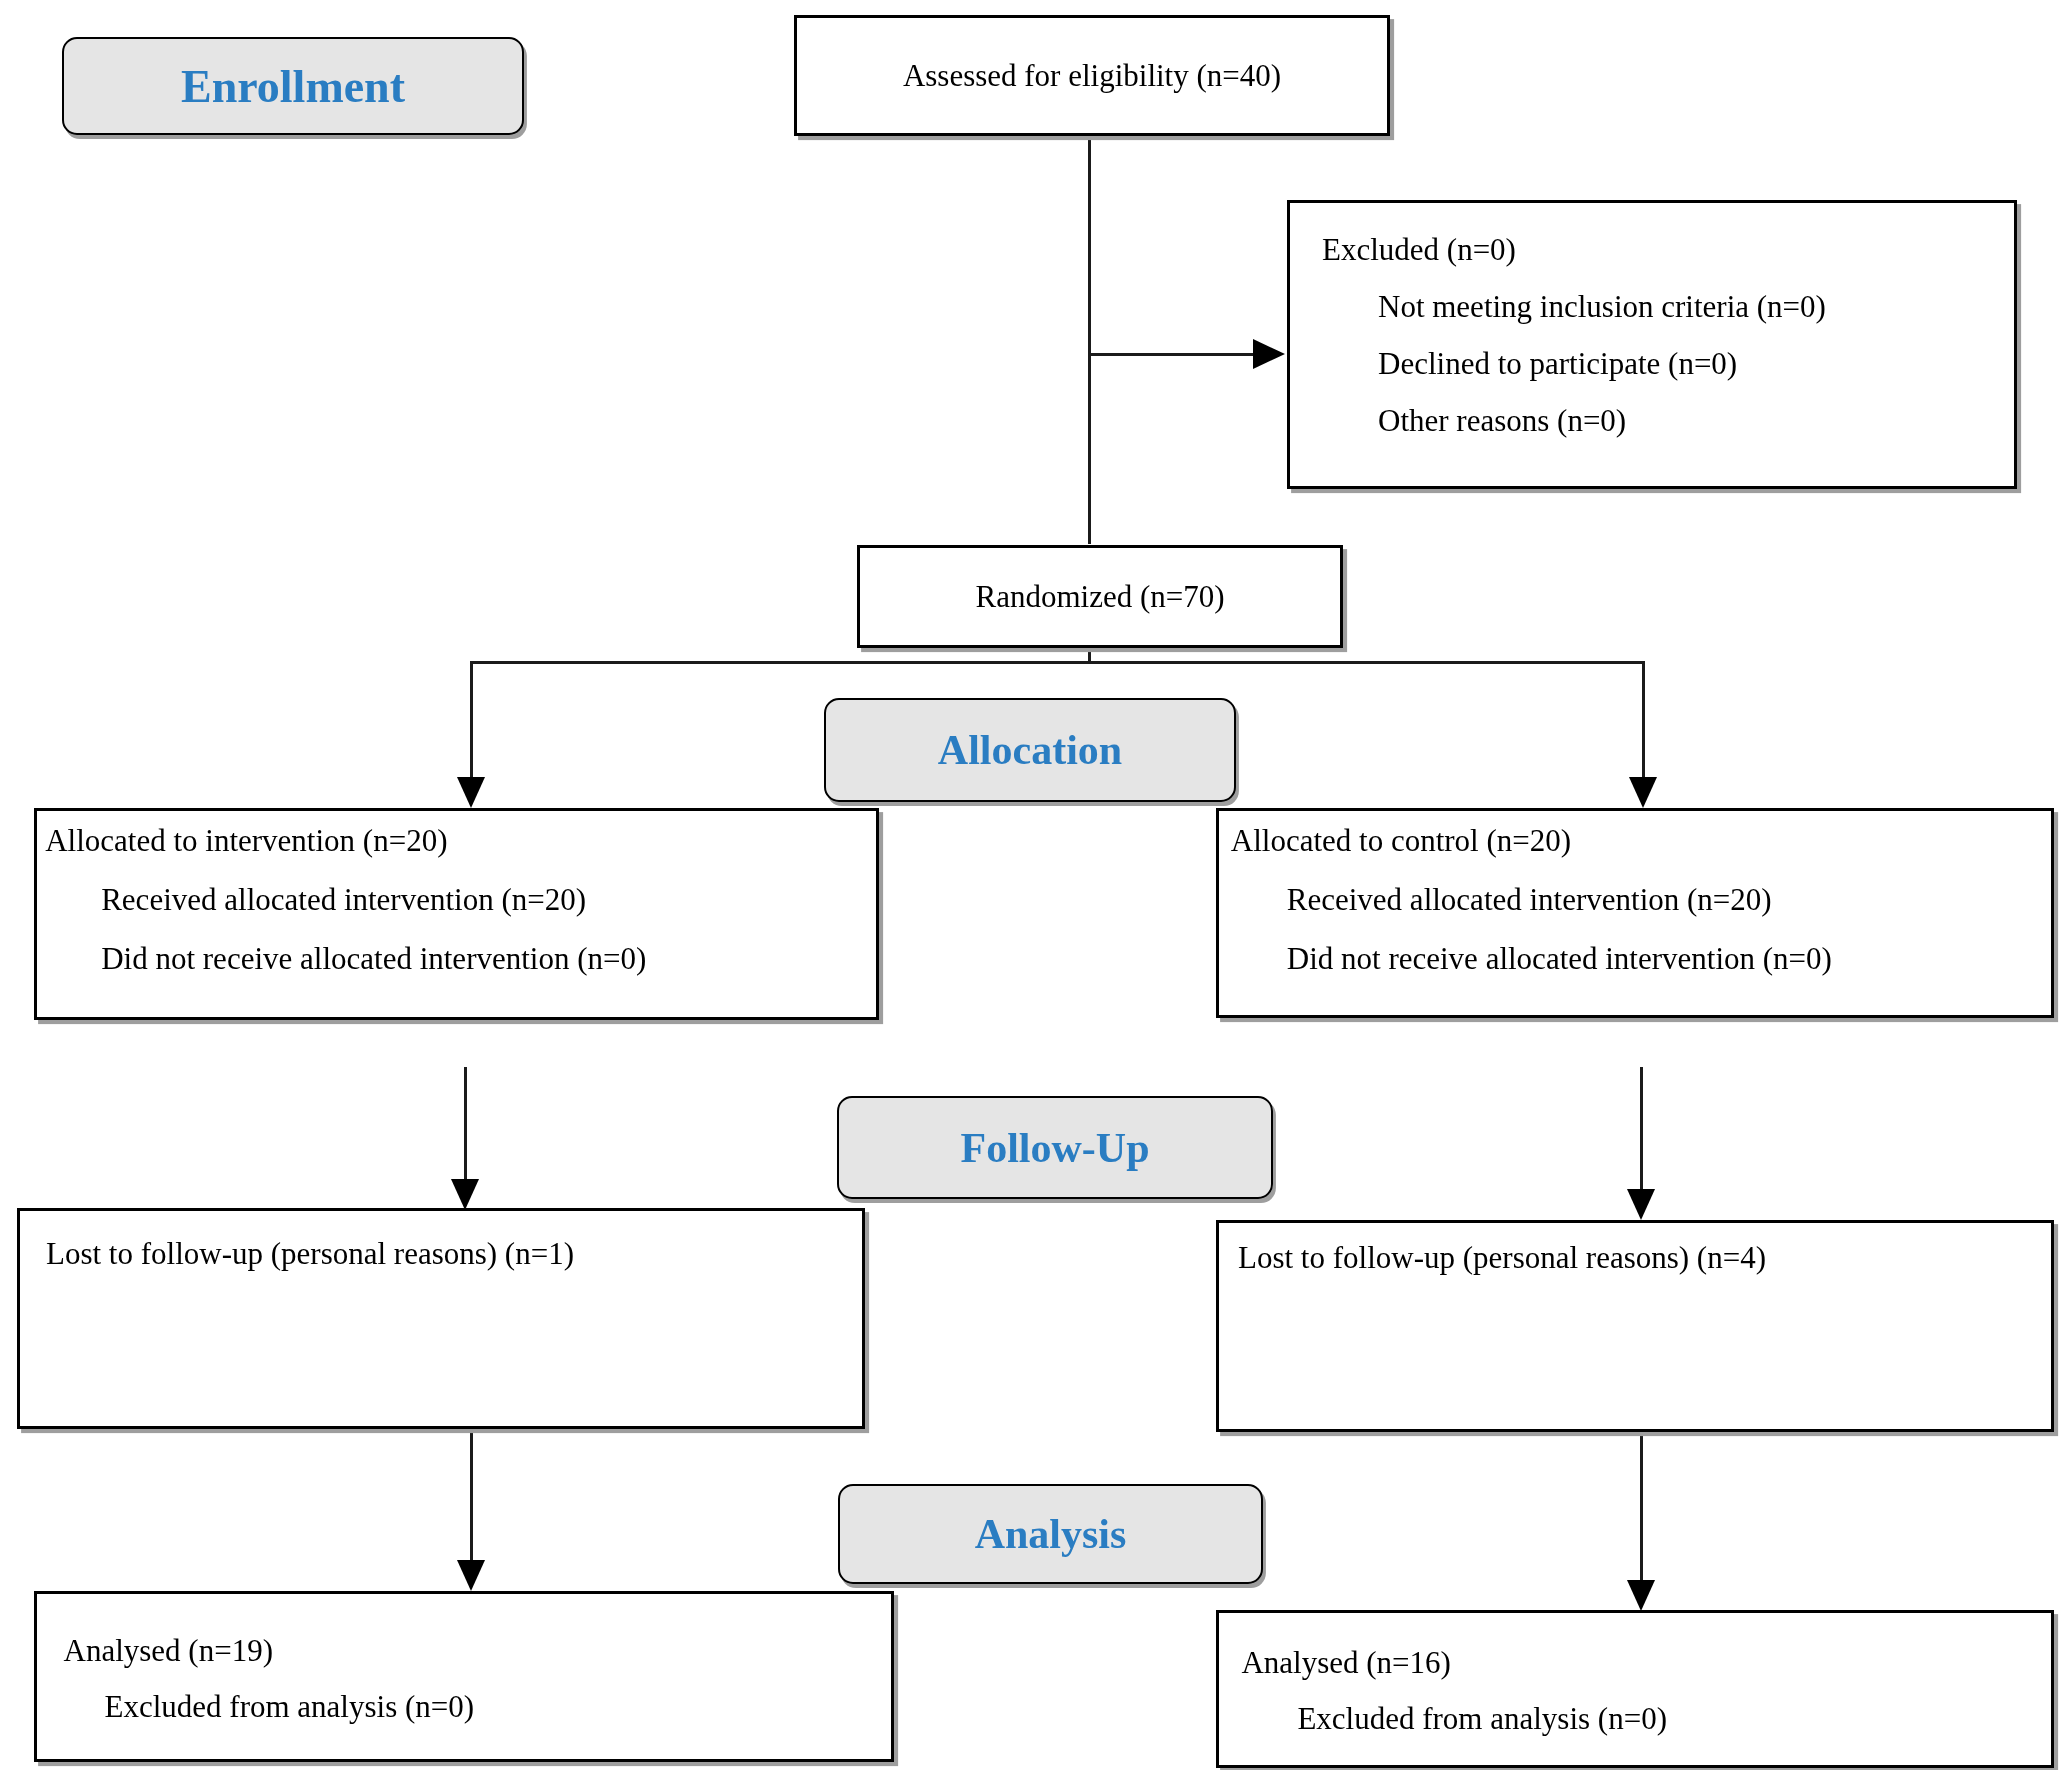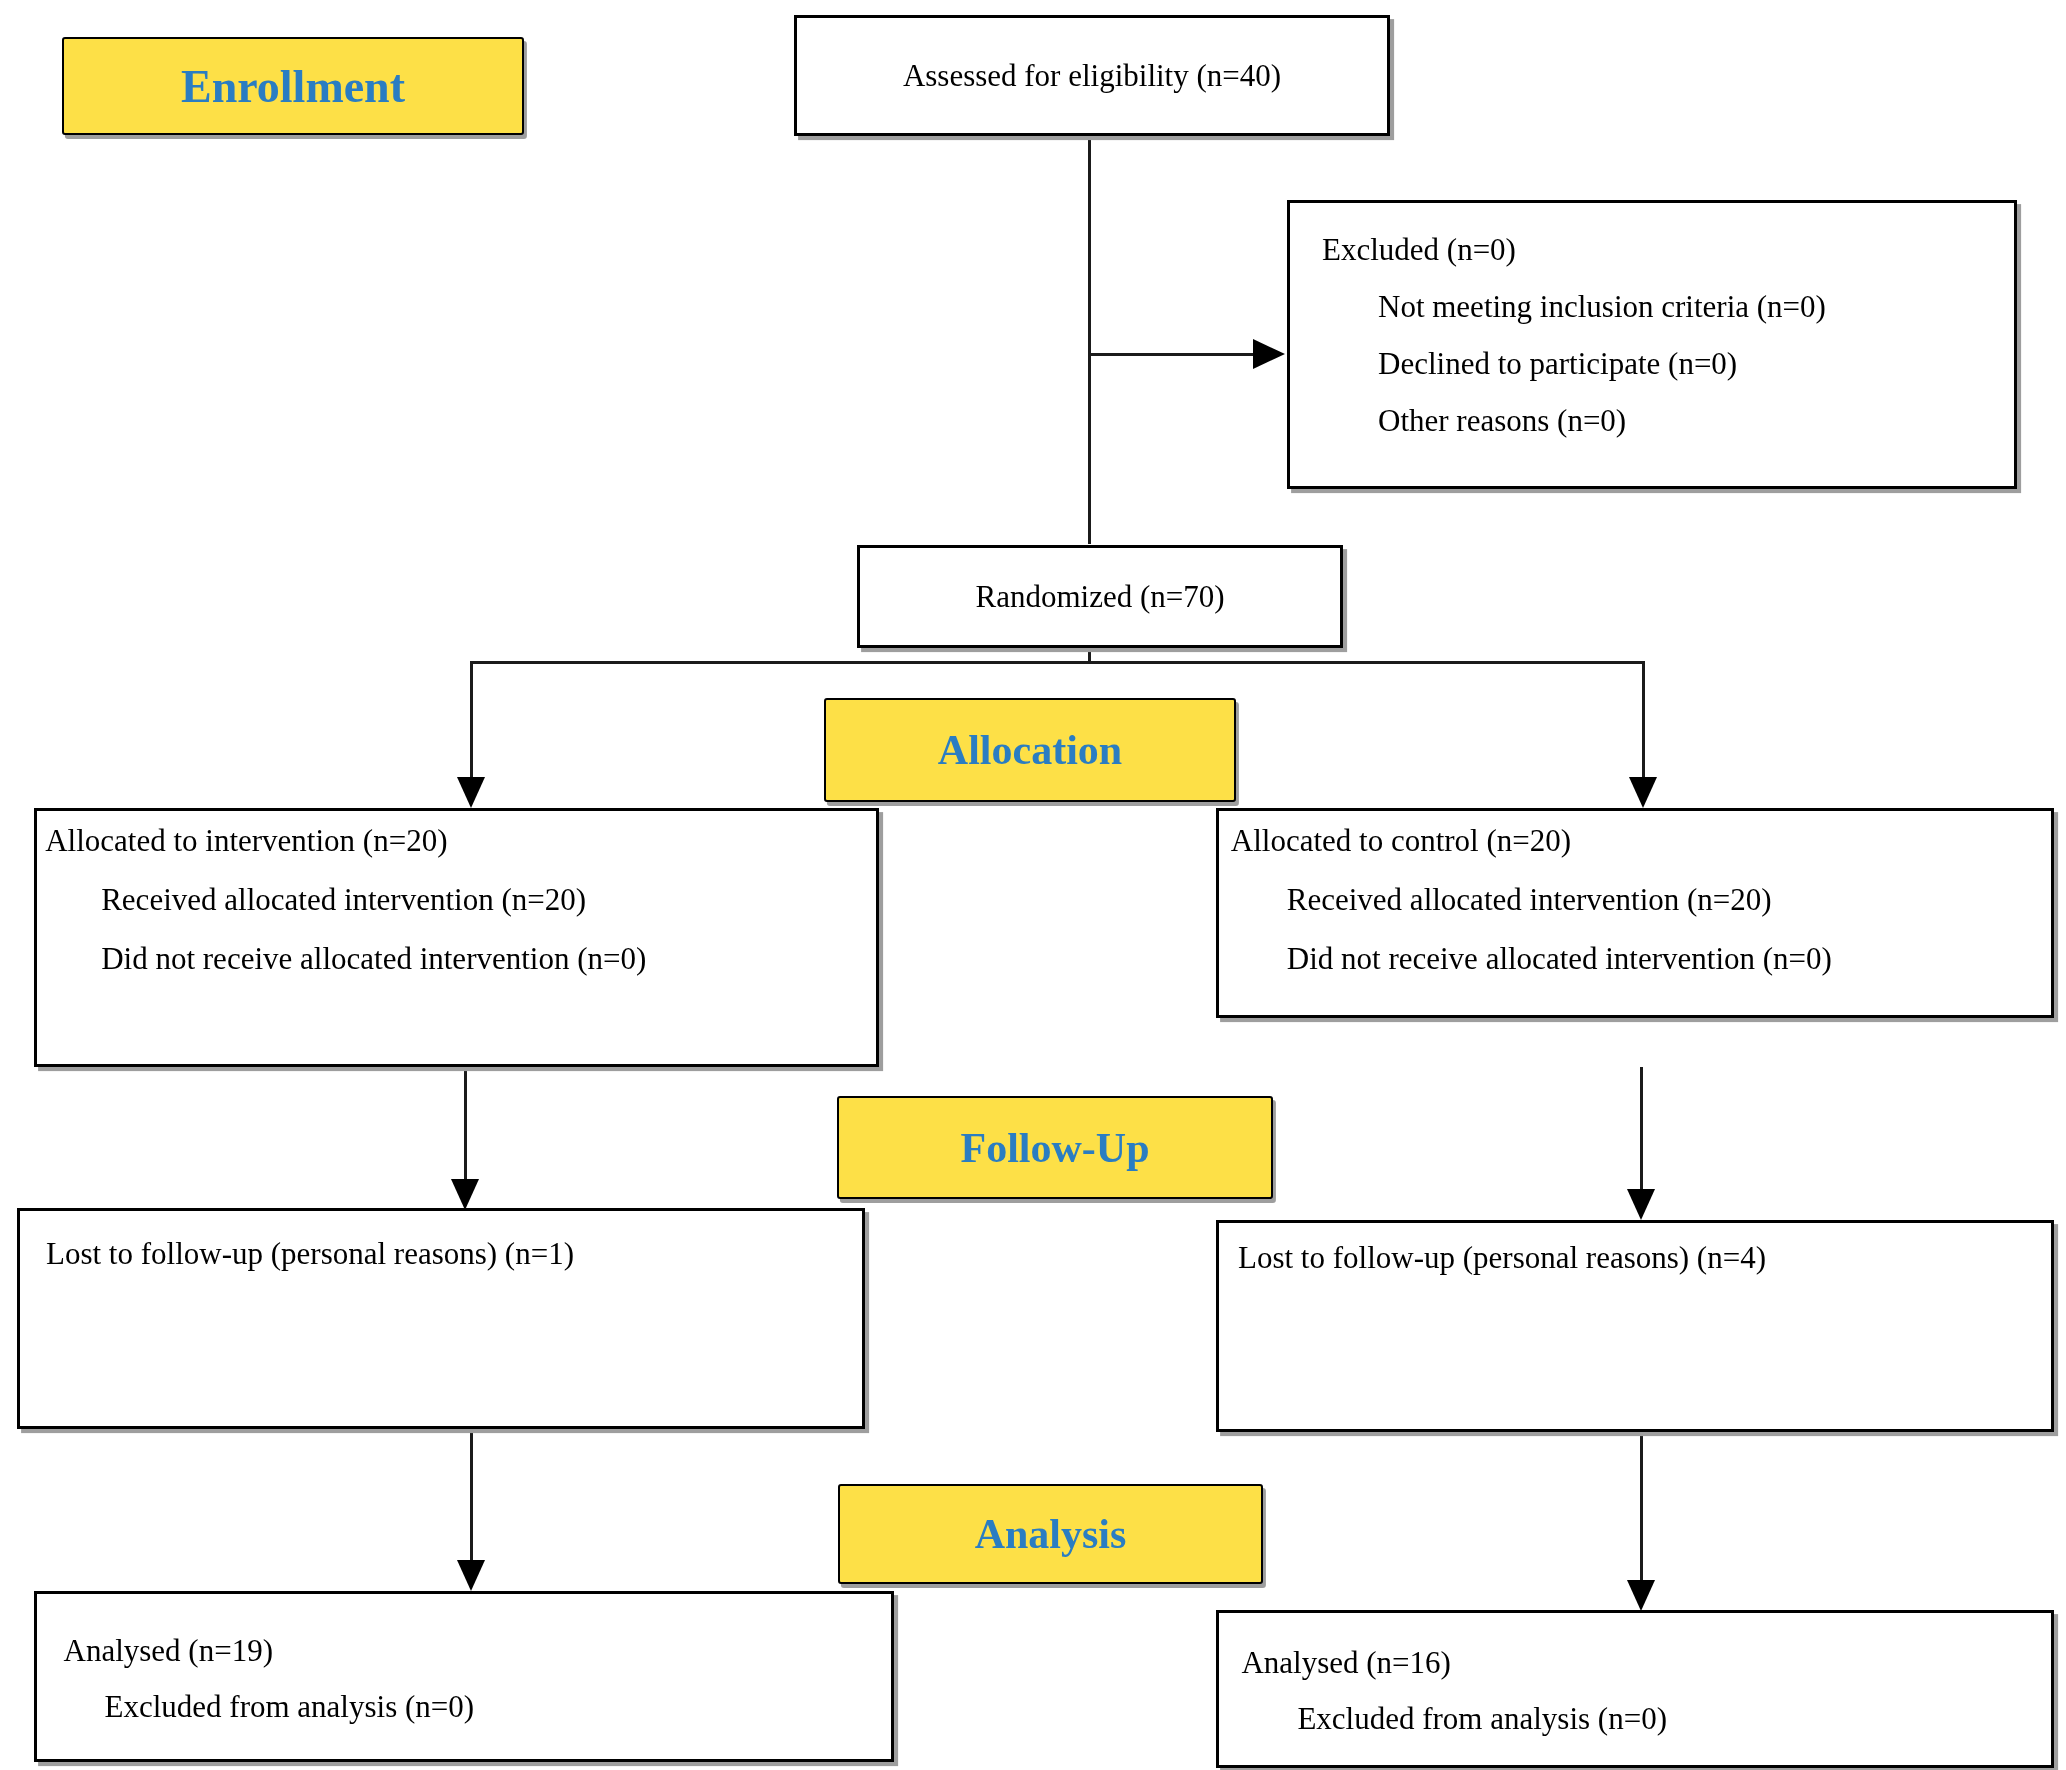--- a/index.html
+++ b/index.html
@@ -12,21 +12,21 @@
     position:absolute;background:#ffffff;border:3.5px solid #000;
     box-shadow:4.1px 4.1px 0 #9e9e9e;box-sizing:border-box;z-index:2;
     font-size:31px;line-height:57px;
   }
   .fbox.center{display:flex;align-items:center;justify-content:center;line-height:35px;}
   .line{white-space:nowrap;}
   .ind{margin-left:56px;}
   .ind-sm{margin-left:41px;}
   
   .badge{
-    position:absolute;background:#fde047;border:2.9px solid #000;border-radius:3px;
+    position:absolute;background:#e5e5e5;border:2.9px solid #000;border-radius:15px;
     box-shadow:2.9px 4.1px 0 #9e9e9e;box-sizing:border-box;z-index:3;
     display:flex;align-items:center;justify-content:center;
     font-weight:bold;color:#2A7DC2;font-size:42px;
   }
   
   .conn{position:absolute;background:#1b1b1b;z-index:1;}
   .arr-down{
     position:absolute;width:0;height:0;z-index:1;
     border-left:14px solid transparent;border-right:14px solid transparent;
     border-top:31px solid #000;
@@ -70,21 +70,21 @@
   <div class="conn" style="left:470px;top:661px;width:1175px;height:2.9px;"></div>
   <div class="conn" style="left:470px;top:661px;width:2.9px;height:118px;"></div>
   <div class="arr-down" style="left:457px;top:777px;"></div>
   <div class="conn" style="left:1642px;top:661px;width:2.9px;height:118px;"></div>
   <div class="arr-down" style="left:1629px;top:777px;"></div>
 
   <div class="badge" style="left:824px;top:698px;width:412px;height:104px;">
     <span>Allocation</span>
   </div>
 
-  <div class="fbox" style="left:34px;top:808px;width:845px;height:259px;padding:0 5.9px 0 8.2px;line-height:59px;">
+  <div class="fbox" style="left:34px;top:808px;width:845px;height:212px;padding:0 5.9px 0 8.2px;line-height:59px;">
     <div class="line">Allocated to intervention (n=20)</div>
     <div class="line ind">Received allocated intervention (n=20)</div>
     <div class="line ind">Did not receive allocated intervention (n=0)</div>
   </div>
 
   <div class="fbox" style="left:1216px;top:808px;width:838px;height:210px;padding:0 5.9px 0 11.8px;line-height:59px;">
     <div class="line">Allocated to control (n=20)</div>
     <div class="line ind">Received allocated intervention (n=20)</div>
     <div class="line ind">Did not receive allocated intervention (n=0)</div>
   </div>

